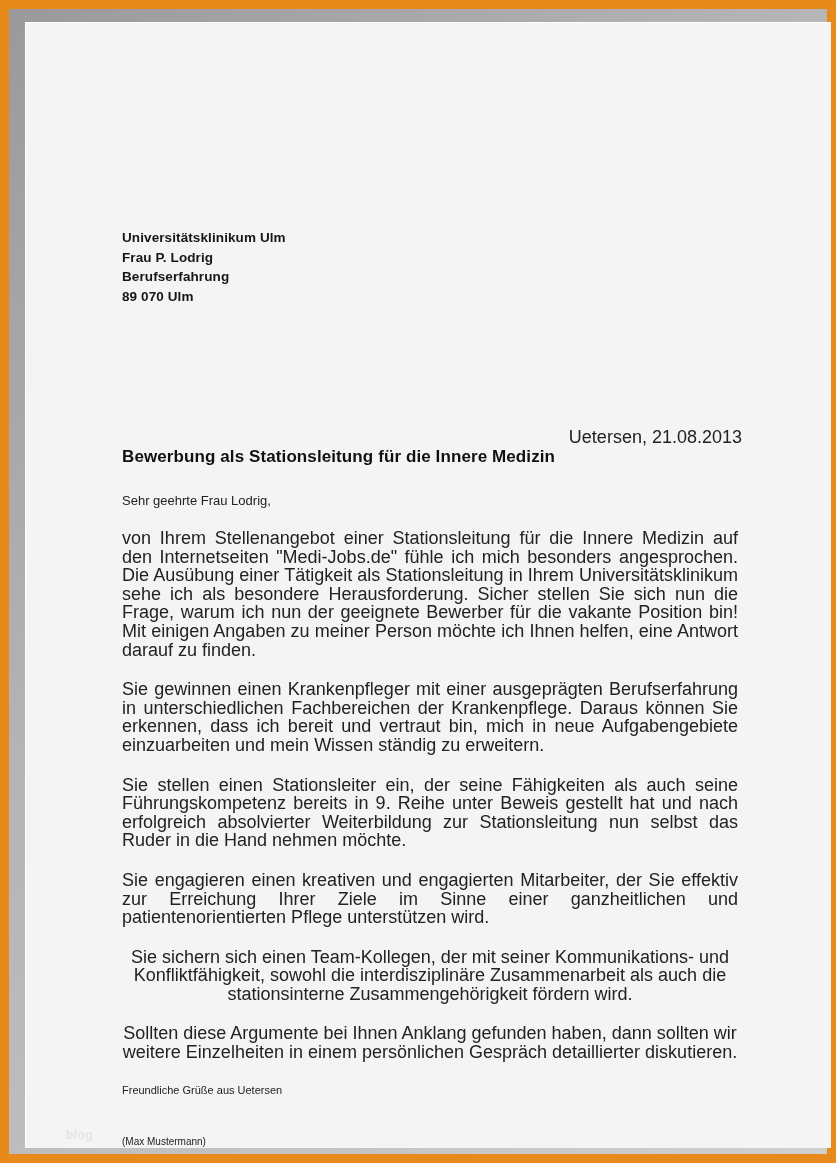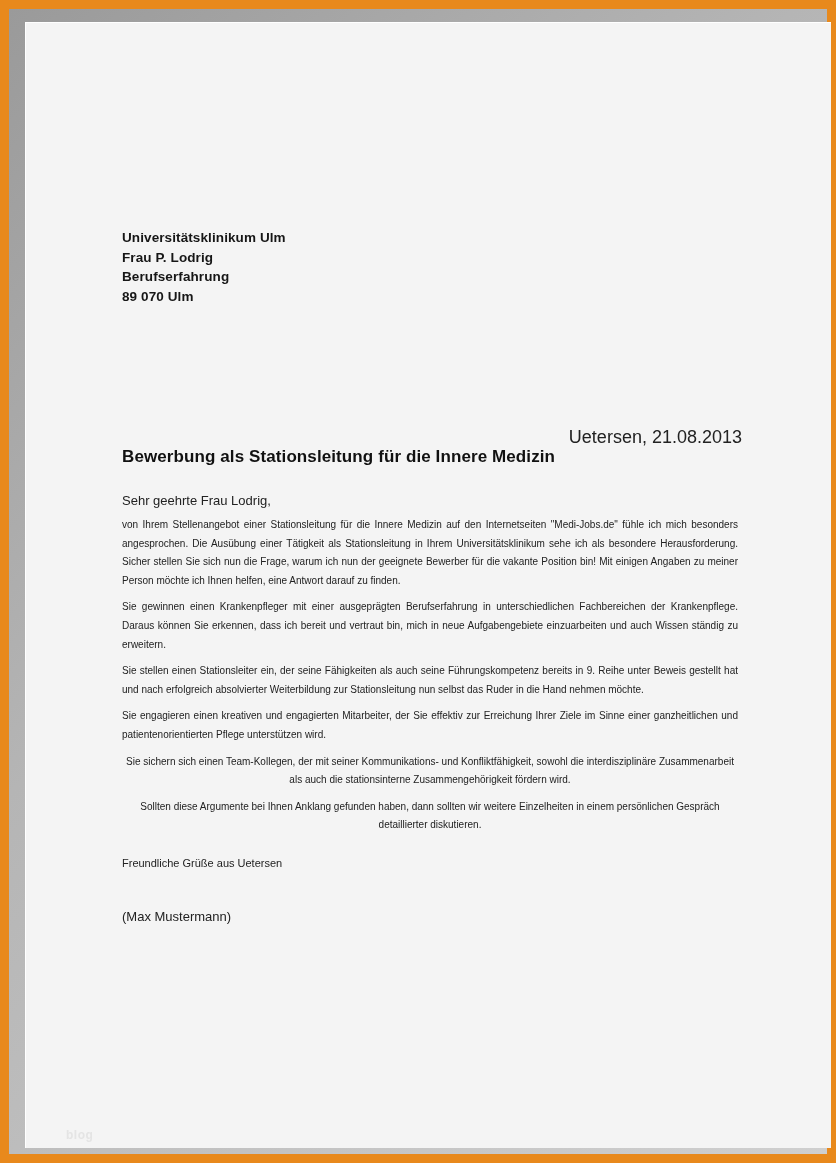--- a/index.html
+++ b/index.html
@@ -49,21 +49,22 @@
   #content {
     position: absolute;
     left: 96px;
     top: 205px;
     width: 630px;
   }
 
   
   .addr-row {
     display: flex;
-    justify-content: space-between;
+    justify-content: center;
+    flex-direction: column;
   }
   .addr-recipient {
     width: 330px;
   }
   .addr-sender {
     width: 300px;
   }
   .addr-line {
     font-size: 13.5px;
     line-height: 19.5px;
@@ -100,39 +101,39 @@
 
   
   .salutation {
     margin-top: 26px;
     font-size: 13px;
     color: #222;
   }
 
   
   .para {
-    margin-top: 8px;
-    font-size: 10px;
+    margin-top: 21px;
+    font-size: 18px;
     line-height: 18.6px;
     color: #222;
     text-align: justify;
     width: 616px;
   }
   .para.nojust {
     text-align: center;
   }
 
   .closing {
     margin-top: 22px;
     font-size: 11px;
     color: #222;
   }
   .signature {
     margin-top: 40px;
-    font-size: 13px;
+    font-size: 10px;
     color: #222;
   }
 
   
   #watermark {
     position: absolute;
     left: 40px;
     top: 1105px;
     font-size: 12px;
     color: #e4e4e4;
@@ -164,21 +165,21 @@
 
         <div class="date-row">
           <span class="date-text">Uetersen, 21.08.2013</span>
         </div>
 
         <div class="subject">Bewerbung als Stationsleitung für die Innere Medizin</div>
 
         <div class="salutation">Sehr geehrte Frau Lodrig,</div>
 
         <div class="para">von Ihrem Stellenangebot einer Stationsleitung für die Innere Medizin auf den Internetseiten "Medi-Jobs.de" fühle ich mich besonders angesprochen. Die Ausübung einer Tätigkeit als Stationsleitung in Ihrem Universitätsklinikum sehe ich als besondere Herausforderung. Sicher stellen Sie sich nun die Frage, warum ich nun der geeignete Bewerber für die vakante Position bin! Mit einigen Angaben zu meiner Person möchte ich Ihnen helfen, eine Antwort darauf zu finden.</div>
-        <div class="para">Sie gewinnen einen Krankenpfleger mit einer ausgeprägten Berufserfahrung in unterschiedlichen Fachbereichen der Krankenpflege. Daraus können Sie erkennen, dass ich bereit und vertraut bin, mich in neue Aufgabengebiete einzuarbeiten und auch Wissen ständig zu erweitern.</div>
+        <div class="para">Sie gewinnen einen Krankenpfleger mit einer ausgeprägten Berufserfahrung in unterschiedlichen Fachbereichen der Krankenpflege. Daraus können Sie erkennen, dass ich bereit und vertraut bin, mich in neue Aufgabengebiete einzuarbeiten und mein Wissen ständig zu erweitern.</div>
         <div class="para">Sie stellen einen Stationsleiter ein, der seine Fähigkeiten als auch seine Führungskompetenz bereits in 9. Reihe unter Beweis gestellt hat und nach erfolgreich absolvierter Weiterbildung zur Stationsleitung nun selbst das Ruder in die Hand nehmen möchte.</div>
         <div class="para">Sie engagieren einen kreativen und engagierten Mitarbeiter, der Sie effektiv zur Erreichung Ihrer Ziele im Sinne einer ganzheitlichen und patientenorientierten Pflege unterstützen wird.</div>
         <div class="para nojust">Sie sichern sich einen Team-Kollegen, der mit seiner Kommunikations- und Konfliktfähigkeit, sowohl die interdisziplinäre Zusammenarbeit als auch die stationsinterne Zusammengehörigkeit fördern wird.</div>
         <div class="para nojust">Sollten diese Argumente bei Ihnen Anklang gefunden haben, dann sollten wir weitere Einzelheiten in einem persönlichen Gespräch detaillierter diskutieren.</div>
 
         <div class="closing">Freundliche Grüße aus Uetersen</div>
         <div class="signature">(Max Mustermann)</div>
 
       </div>
 

